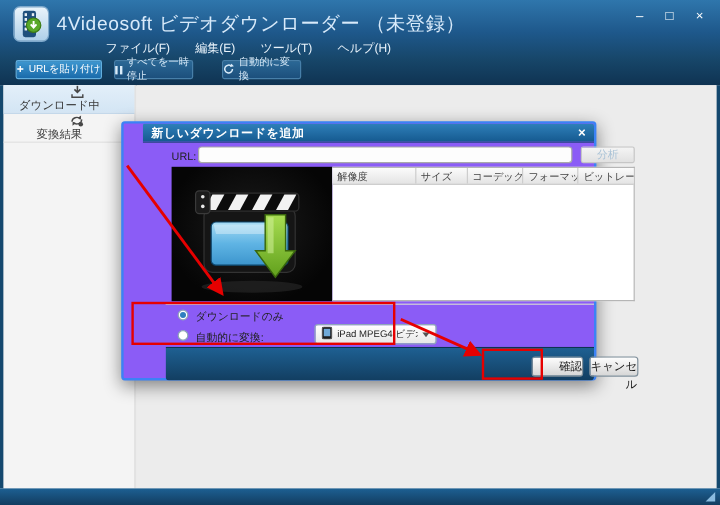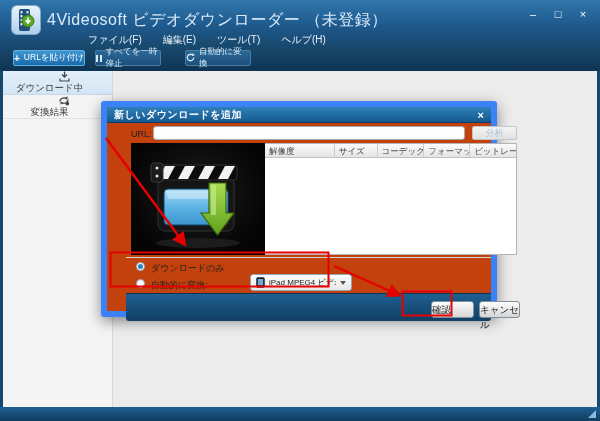--- a/index.html
+++ b/index.html
@@ -48,22 +48,22 @@
 
   .main-area { position:absolute; left:114px; top:71px; right:3px; bottom:14px; background:#ececec; }
 
   .statusbar { position:absolute; left:0; right:0; bottom:0; height:14px;
     background:linear-gradient(180deg,#1d6093,#123c5f); }
   .resize-grip { position:absolute; right:4px; bottom:3px; width:0; height:0;
     border-left:8px solid transparent; border-bottom:8px solid #8abbdf; }
 
   
   .dialog { position:absolute; left:101px; top:101px; width:396px; height:216px;
-    border:6px solid #3b82f6; border-radius:3px; background:#c2410c;
-    box-shadow:0 4px 14px rgba(0,0,0,.45); }
+    border:2px solid #3b82f6; border-radius:3px; background:#8b5cf6;
+    box-shadow:0 4px 14px rgba(0,0,0,.45);padding-left:16px; }
   .dlg-title { height:16px; border-radius:2px 2px 0 0; padding:0 7px; display:flex; align-items:center;
     background:linear-gradient(180deg,#2f80ba,#155a90); border-bottom:1px solid #0e3e66; }
   .dlg-title .t { flex:1; font-size:10px; font-weight:bold; color:#fff; letter-spacing:.5px; }
   .dlg-close { color:#fff; font-size:11px; font-weight:bold; line-height:12px; }
   .dlg-body { position:relative; height:198px;margin-left:19px; }
 
   .url-label { position:absolute; left:5px; top:6px; font-size:9px; color:#222; }
   .url-input { position:absolute; left:27px; top:3px; width:312px; height:14px;
     border:1px solid #a9a9a9; border-radius:3px; background:#fdfdfd; font-size:9px; padding:0 4px;
     font-family:"Liberation Sans",sans-serif; }
@@ -96,21 +96,21 @@
     display:flex; align-items:center; gap:4px; padding:0 5px; }
   .format-select .f-label { flex:1; font-size:8px; color:#222; white-space:nowrap; overflow:hidden; }
   .caret { width:0; height:0; border-left:3.5px solid transparent; border-right:3.5px solid transparent;
     border-top:4px solid #555; }
 
   .dlg-footer { position:absolute; left:0; right:0; bottom:0; height:28px;
     background:linear-gradient(180deg,#1e6092,#123e61); border-top:1px solid #0d3350;
     border-radius:0 0 3px 3px; }
   .dlg-btn { position:absolute; top:7px; height:17px; font-size:9.5px; color:#1a1a1a;
     background:linear-gradient(180deg,#fdfdfd,#d6d6d6); border:1px solid #7f8f9b; border-radius:3px;
-    text-align:left; line-height:15px; }
+    text-align:right; line-height:15px; }
   .btn-confirm { left:305px; width:43px; }
   .btn-cancel { left:353px; width:41px; }
 
   
   .annotations { position:absolute; left:0; top:0; width:600px; height:421px;
     pointer-events:none; z-index:50; }
 </style>
 </head>
 <body>
 

